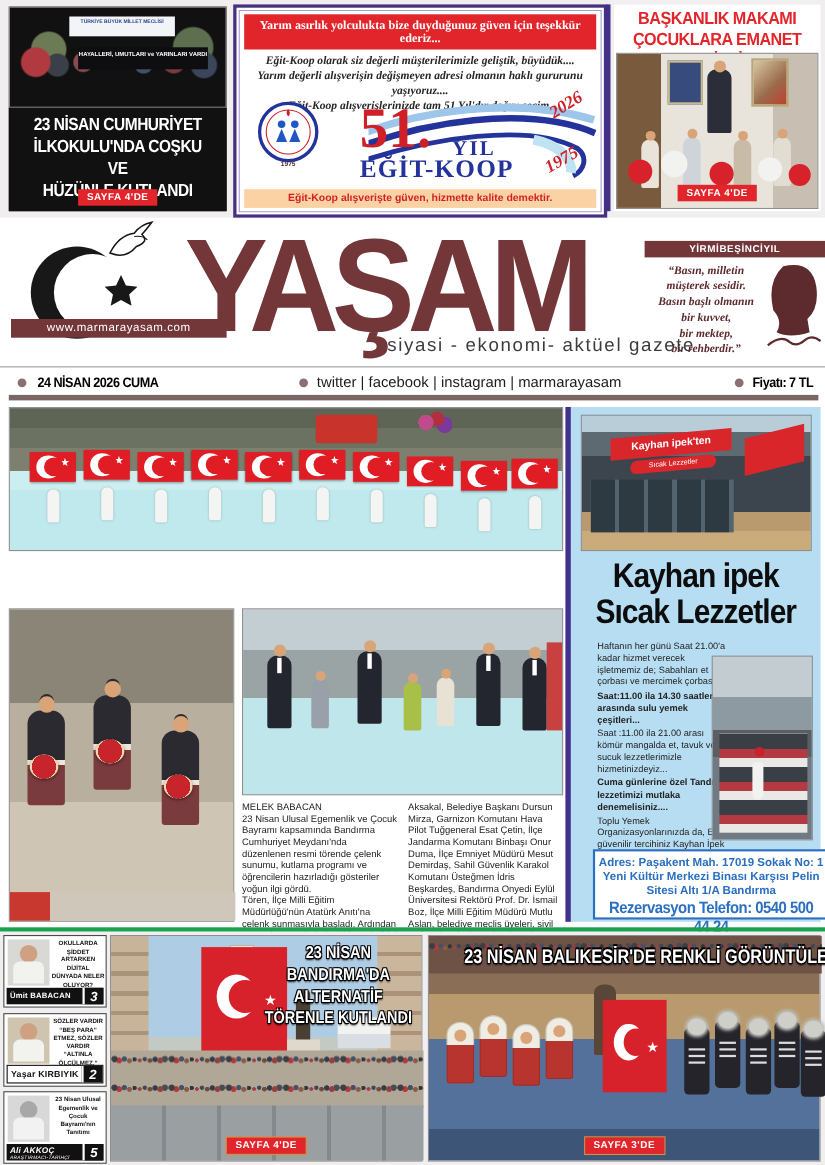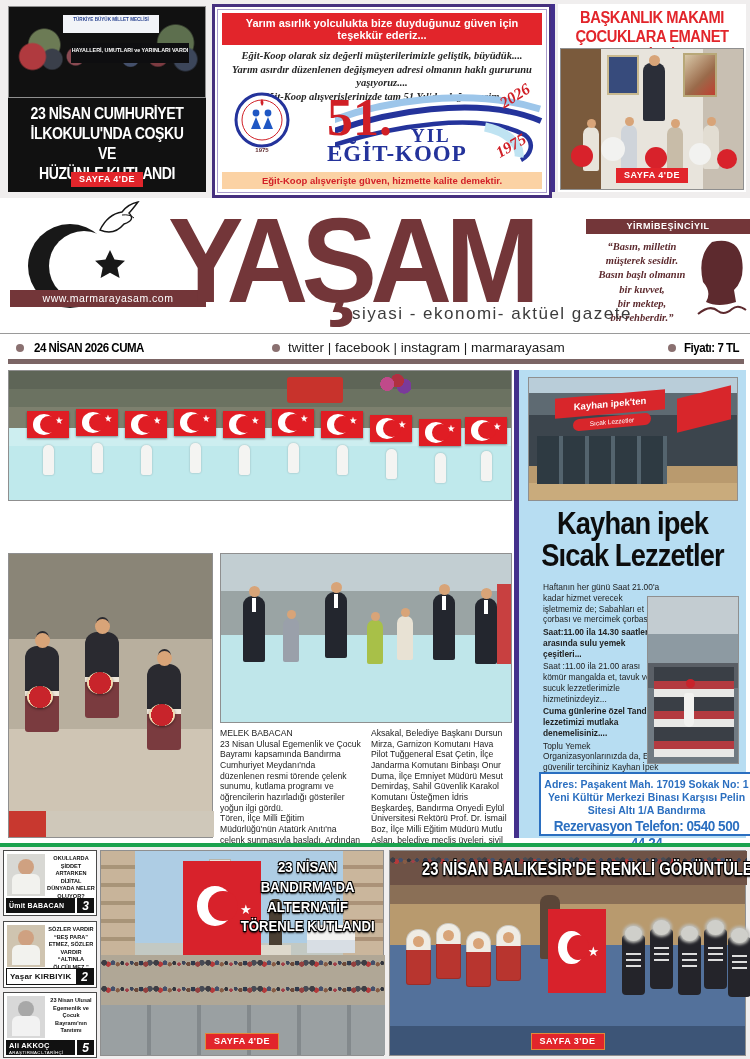--- a/index.html
+++ b/index.html
@@ -126,23 +126,23 @@
     </div>
     <div class="abs tl-black" style="left:0;top:92px;width:198px;height:94px;">
       <div class="cond tl-head preline" style="margin-top:6px;">23 NİSAN CUMHURİYET
 İLKOKULU'NDA COŞKU VE
 HÜZÜNLE KUTLANDI</div>
       <span class="badge abs" style="left:50%;transform:translateX(-50%);bottom:5px;">SAYFA 4'DE</span>
     </div>
   </div>
 
   <div class="abs egit" style="left:212px;top:4px;width:334px;height:188px;">
-    <div class="egit-banner" style="margin:6px 7px 4px 7px;">Yarım asırlık yolculukta bize duyduğunuz güven için teşekkür ederiz...</div>
+    <div class="egit-banner" style="margin:6px 7px 4px 7px;font-family:Liberation Serif, serif;">Yarım asırlık yolculukta bize duyduğunuz güven için teşekkür ederiz...</div>
     <div class="egit-lines">Eğit-Koop olarak siz değerli müşterilerimizle geliştik, büyüdük....</div>
-    <div class="egit-lines">Yarım asırdır düzenlenen değişmeyen adresi olmanın haklı gururunu yaşıyoruz....</div>
+    <div class="egit-lines">Yarım değerli alışverişin değişmeyen adresi olmanın haklı gururunu yaşıyoruz....</div>
     <div class="egit-lines">Eğit-Koop alışverişlerinizde tam 51 Yıl'dır doğru seçim.</div>
 
     <div class="abs" style="left:0;top:78px;width:334px;height:82px;">
       <svg class="abs" style="left:120px;top:2px;" width="210" height="78" viewBox="0 0 210 78">
         <path d="M-40 50 C40 8 140 2 205 22" stroke="#9dc6ea" stroke-width="7" fill="none"></path>
         <path d="M-40 60 C50 18 150 10 206 34" stroke="#24339b" stroke-width="6" fill="none"></path>
         <path d="M-30 68 C60 34 150 26 190 48 C200 56 196 68 186 73" stroke="#24339b" stroke-width="4.5" fill="none"></path>
         <path d="M150 40 C170 44 186 56 184 70" stroke="#bfe3f2" stroke-width="9" fill="none"></path>
       </svg>
       <svg class="abs" style="left:18px;top:6px;" width="58" height="58" viewBox="0 0 58 58">
@@ -336,21 +336,21 @@
     <div class="colteaser">SÖZLER VARDIR “BEŞ PARA” ETMEZ, SÖZLER VARDIR “ALTINLA ÖLÇÜLMEZ.”</div>
     <div class="colbar lt">
       <span class="colname" style="font-size:8px;">Yaşar KIRBIYIK</span>
       <span class="colnum">2</span>
     </div>
   </div>
   <div class="colcard" style="top:992px;height:66px;">
     <div class="colphoto" style="background:#d8d8d8;filter:grayscale(1);"></div>
     <div class="colteaser">23 Nisan Ulusal Egemenlik ve Çocuk Bayramı'nın Tanıtımı</div>
     <div class="colbar">
-      <span class="colname" style="font-size:7.5px;">
+      <span class="colname" style="font-size:7.5px;font-style:italic;">
         <span>Ali AKKOÇ</span>
         <span class="colsub">ARAŞTIRMACI-TARİHÇİ</span>
       </span>
       <span class="colnum">5</span>
     </div>
   </div>
 
   <div class="abs bm-photo ph" style="left:100px;top:850px;width:284px;height:206px;">
     <div class="abs" style="left:0;top:0;width:34px;height:130px;background:repeating-linear-gradient(180deg,#c8b49a 0 14px,#a89478 14px 18px);"></div>
     <div class="abs" style="right:0;top:0;width:40px;height:128px;background:repeating-linear-gradient(180deg,#cab69c 0 14px,#ab9278 14px 18px);"></div>

